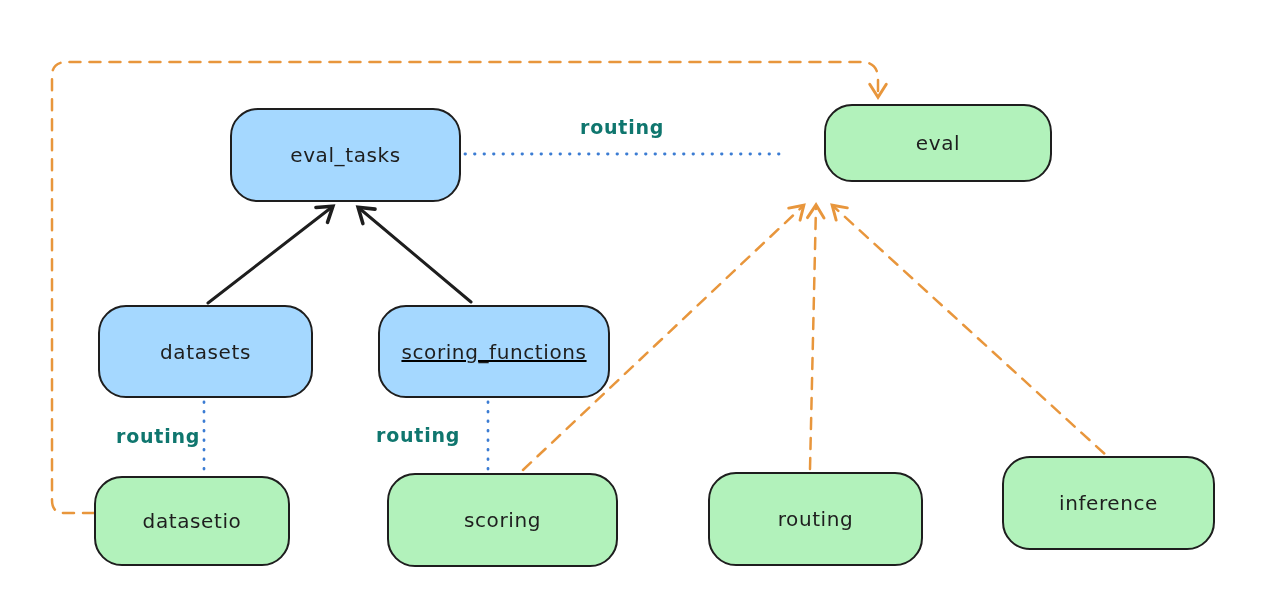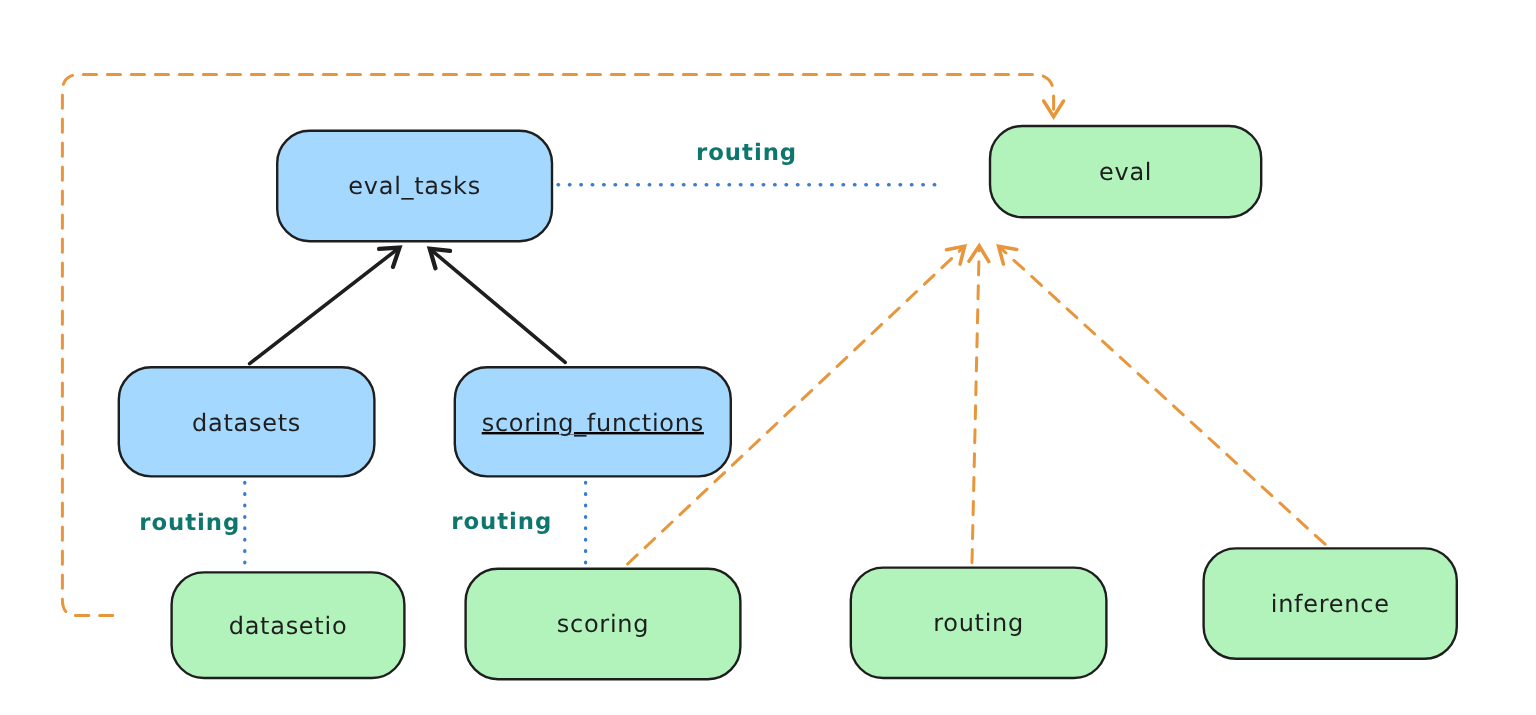--- a/index.html
+++ b/index.html
@@ -86,21 +86,21 @@
   </div>
 
   <div class="node blue" style="left:98px; top:305px; width:215px; height:93px;align-items:center;">
     <span class="node-label">datasets</span>
   </div>
 
   <div class="node blue" style="left:378px; top:305px; width:232px; height:93px;text-decoration:underline;">
     <span class="node-label">scoring_functions</span>
   </div>
 
-  <div class="node green" style="left:94px; top:476px; width:196px; height:90px;margin-left:48px;">
+  <div class="node green" style="left:94px; top:476px; width:196px; height:90px;">
     <span class="node-label">datasetio</span>
   </div>
 
   <div class="node green" style="left:387px; top:473px; width:231px; height:94px;">
     <span class="node-label">scoring</span>
   </div>
 
   <div class="node green" style="left:708px; top:472px; width:215px; height:94px;">
     <span class="node-label">routing</span>
   </div>

